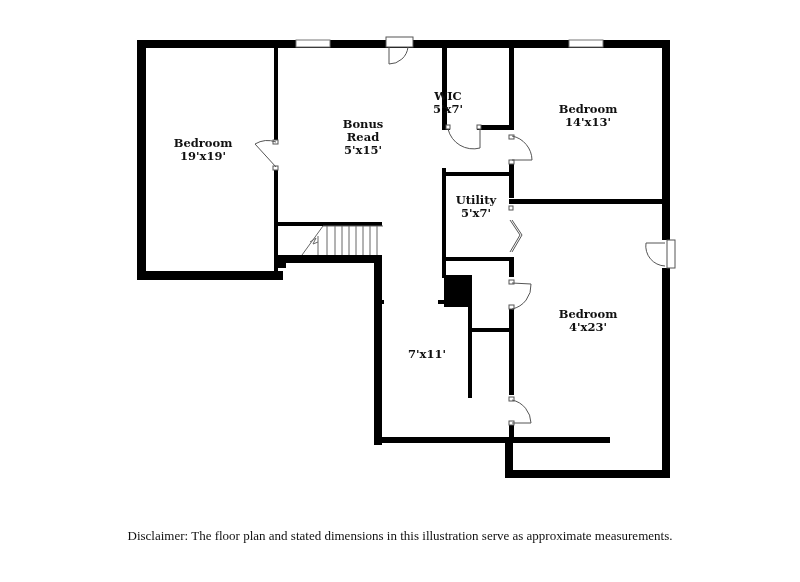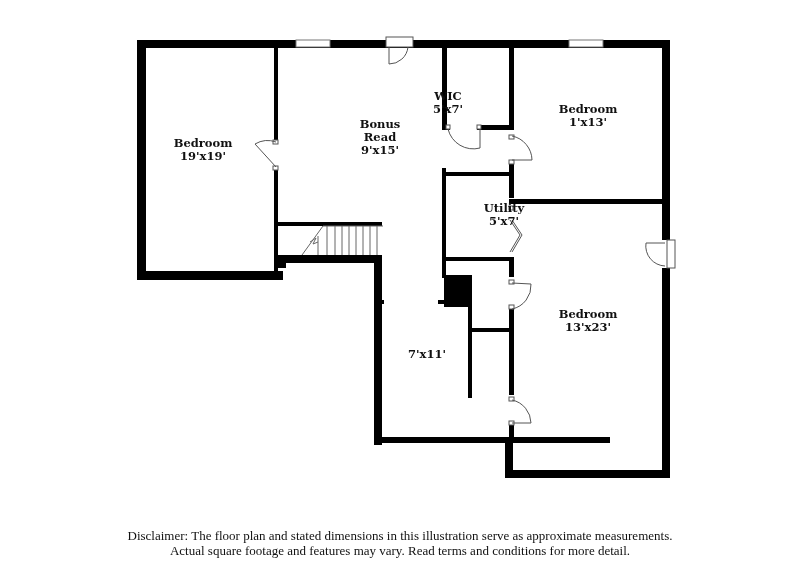--- a/index.html
+++ b/index.html
@@ -119,46 +119,45 @@
     <line x1="318" y1="236" x2="318" y2="255"></line>
     <path d="M310 242 L316 238 L313 244 L318 242"></path>
   </g>
 </svg>
 
 <div class="room-label" style="left:203px; top:137px;">
   <div>Bedroom</div>
   <div>19'x19'</div>
 </div>
 
-<div class="room-label" style="left:363px; top:118px;margin-left:17px;">
+<div class="room-label" style="left:363px; top:118px;">
   <div>Bonus</div>
   <div>Read</div>
-  <div>9'x15'</div>
+  <div>5'x15'</div>
 </div>
 
 <div class="room-label" style="left:448px; top:67px;margin-top:23px;">
   <div>WIC</div>
   <div>5'x7'</div>
 </div>
 
 <div class="room-label" style="left:588px; top:103px;">
   <div>Bedroom</div>
-  <div>1'x13'</div>
+  <div>14'x13'</div>
 </div>
 
-<div class="room-label" style="left:476px; top:202px;margin-left:28px;">
+<div class="room-label" style="left:476px; top:194px;">
   <div>Utility</div>
   <div>5'x7'</div>
 </div>
 
 <div class="room-label" style="left:588px; top:308px;">
   <div>Bedroom</div>
-  <div>13'x23'</div>
+  <div>4'x23'</div>
 </div>
 
 <div class="room-label" style="left:427px; top:348px;">
   <div>7'x11'</div>
 </div>
 
 <div class="disclaimer" style="top:528px;">
   <div>Disclaimer: The floor plan and stated dimensions in this illustration serve as approximate measurements.</div>
-  <div>Actual square footage and features may vary. Read terms and conditions for more detail.</div>
 </div>
 
 </body></html>

